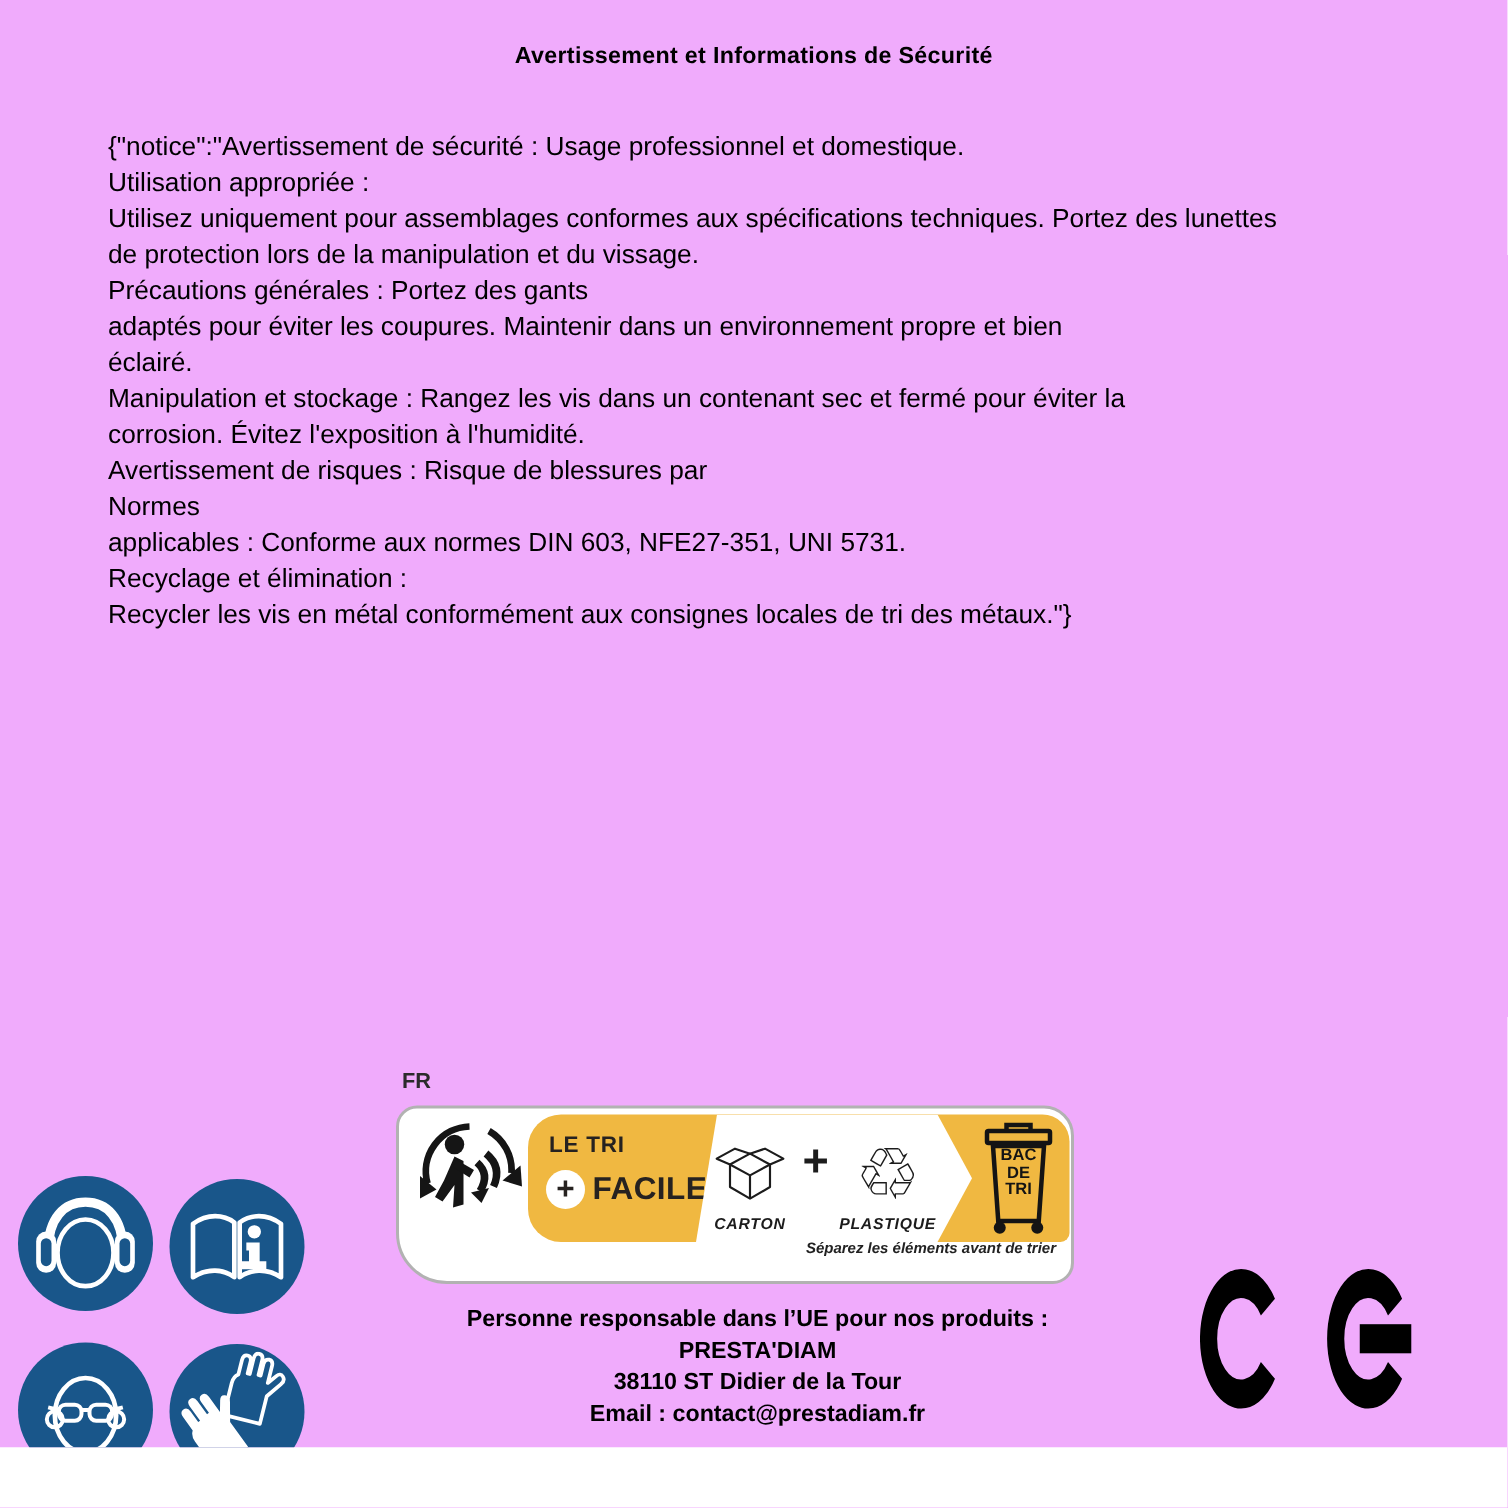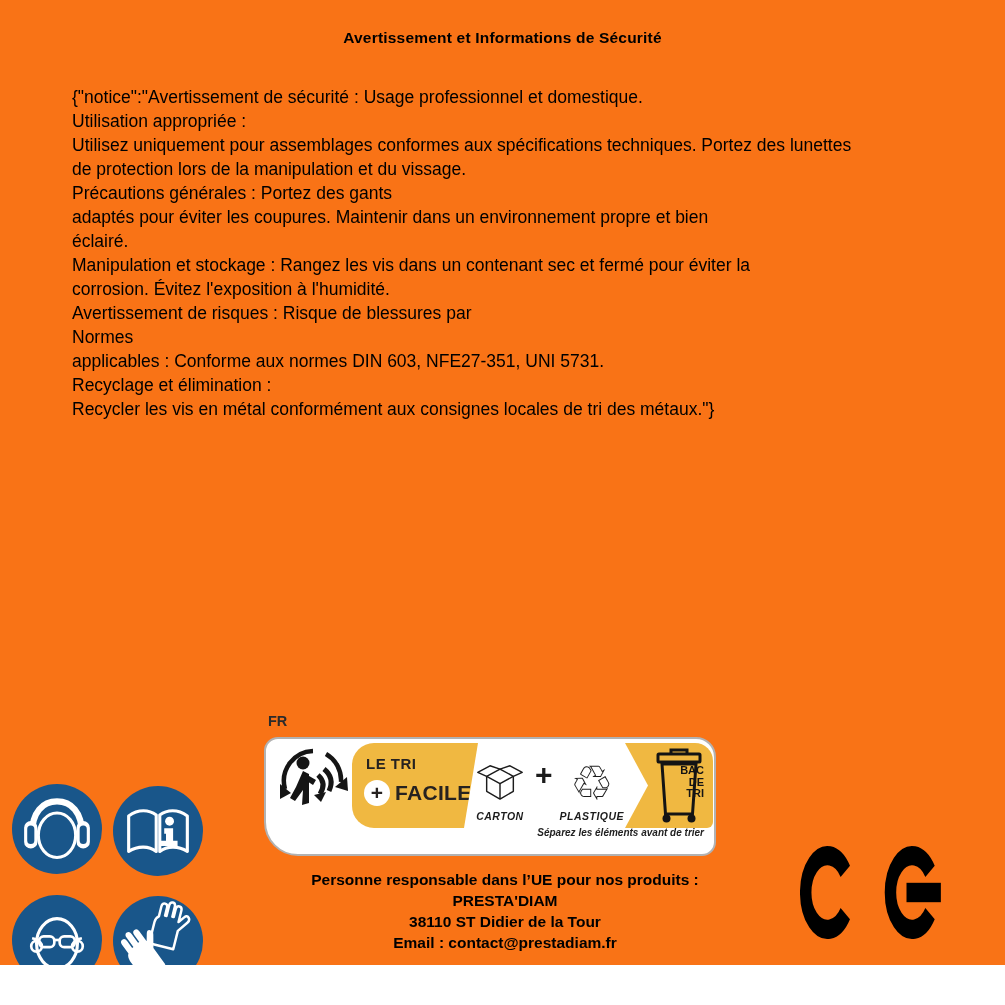--- a/index.html
+++ b/index.html
@@ -1,17 +1,17 @@
 <!DOCTYPE html>
 <html lang="fr"><head>
 <meta charset="utf-8">
 <style>
   html,body{margin:0;padding:0;background:#fff;}
   .canvas{
-    position:relative;width:1005px;height:965px;background:#f97316;overflow:hidden;
+    position:relative;width:1005px;height:965px;background:#f0abfc;overflow:hidden;
     font-family:"Liberation Sans","DejaVu Sans",sans-serif;color:#000;
   }
   
   .title{
     position:absolute;top:29px;left:0;width:100%;margin:0;
     text-align:center;font-size:15.5px;font-weight:bold;letter-spacing:.2px;
   }
   
   .notice{position:absolute;top:85px;left:72px;width:900px;font-size:17.5px;line-height:24px;}
   .notice .nl{white-space:nowrap;height:24px;}
@@ -53,21 +53,21 @@
   }
   .bt2 .facile{font-size:21px;font-weight:bold;color:#262220;letter-spacing:.3px;}
   .mat{display:flex;flex-direction:column;align-items:center;justify-content:flex-end;height:72px;}
   .mat svg{display:block;}
   .recy{font-family:"DejaVu Sans",sans-serif;font-size:48px;line-height:50px;color:#1c1c1c;}
   .matlbl{font-size:10.5px;font-weight:bold;letter-spacing:.5px;color:#1c1c1c;margin-top:2px;font-style:italic;}
   .bigplus{font-size:30px;font-weight:bold;color:#1c1c1c;align-self:center;margin-bottom:22px;}
   .bin{position:absolute;left:388px;top:9px;width:50px;height:76px;}
   .bin svg{position:absolute;left:0;top:0;width:50px;height:76px;}
   .bintxt{
-    position:absolute;left:0;top:17px;width:100%;text-align:right;
+    position:absolute;left:0;top:17px;width:100%;text-align:center;
     font-size:11px;line-height:11.5px;font-weight:bold;color:#141414;letter-spacing:0;
   }
   .strip{
     position:absolute;left:0;top:88px;width:100%;box-sizing:border-box;padding-right:10px;
     text-align:right;font-size:10px;font-style:italic;font-weight:700;color:#222;
   }
   
   .address{
     position:absolute;left:240px;top:869px;width:530px;text-align:center;
     font-size:15.5px;font-weight:bold;line-height:21px;color:#000;

